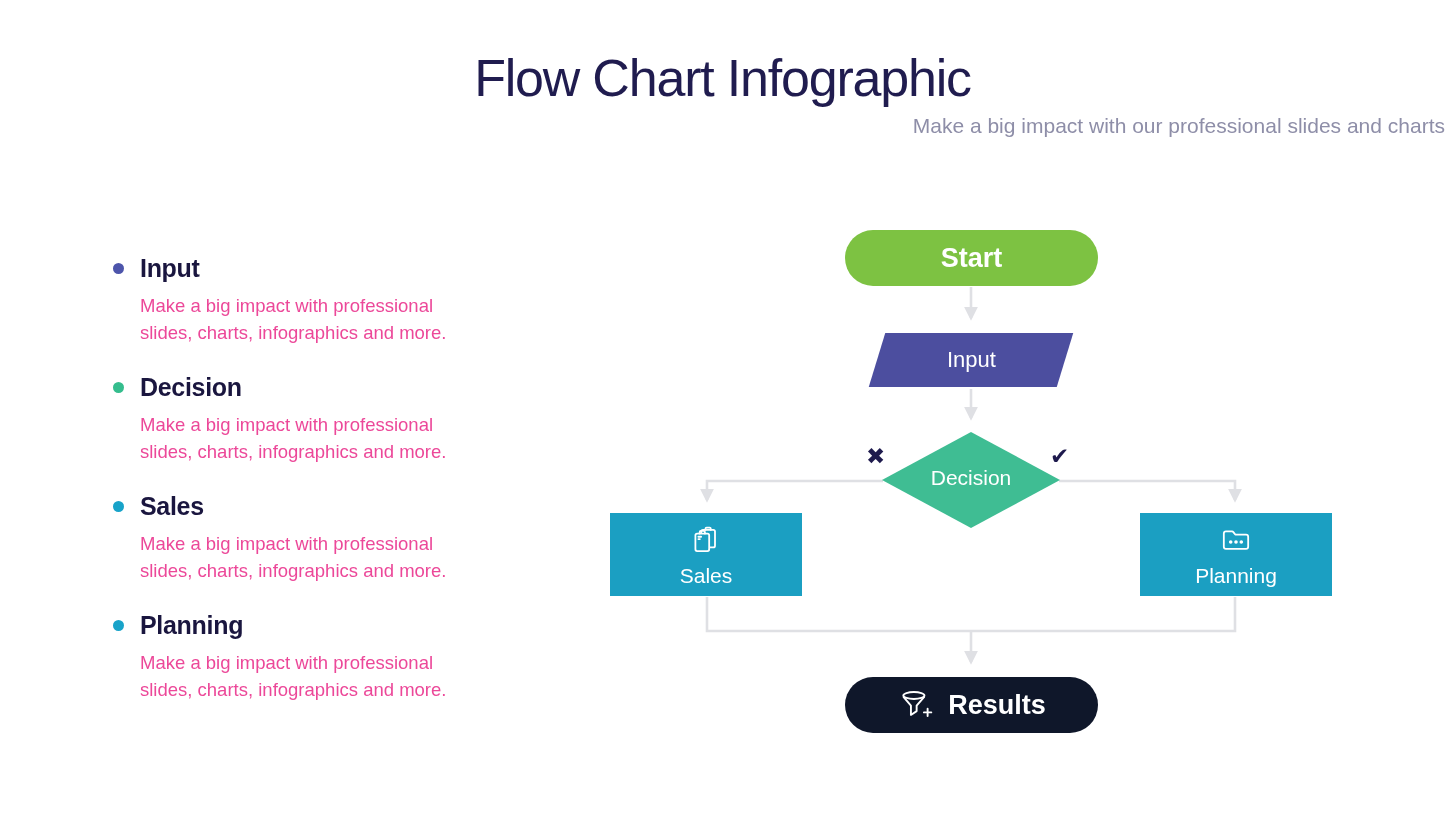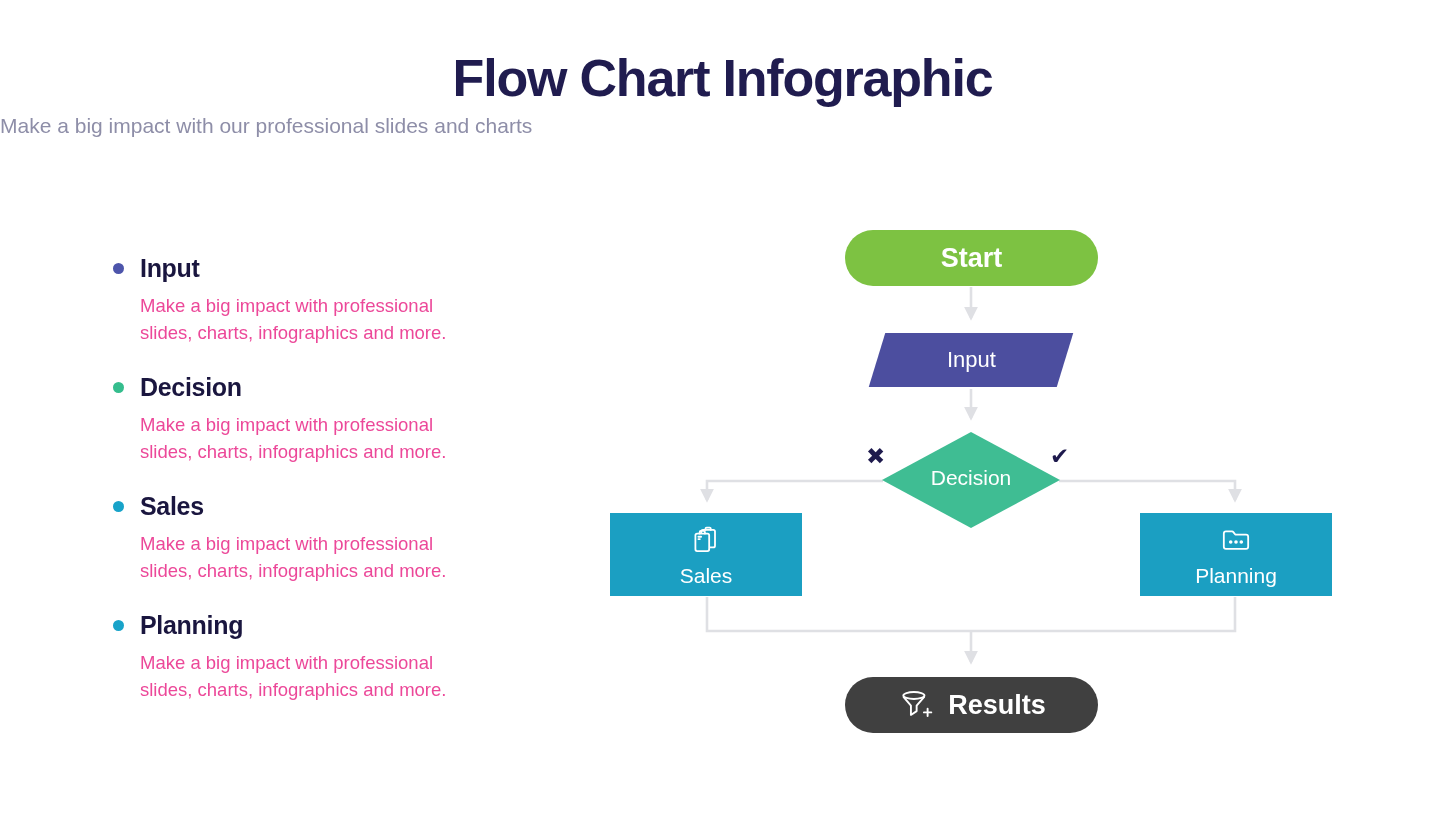--- a/index.html
+++ b/index.html
@@ -2,22 +2,22 @@
 <html><head>
 <meta charset="utf-8">
 <style>
   * { margin:0; padding:0; box-sizing:border-box; }
   html,body { width:1445px; height:814px; background:#ffffff; overflow:hidden;
               font-family:"Liberation Sans","DejaVu Sans",sans-serif; }
   .canvas { position:relative; width:1445px; height:814px; background:#ffffff; }
 
   
   .title { position:absolute; top:48px; left:0; width:1445px; text-align:center;
-           font-size:52px; font-weight:700; letter-spacing:-1.2px; color:#201c4f; }
-  .subtitle { position:absolute; top:114px; left:0; width:1445px; text-align:left;
+           font-size:52px; font-weight:400; letter-spacing:-1.2px; color:#201c4f; }
+  .subtitle { position:absolute; top:114px; left:0; width:1445px; text-align:right;
               font-size:21px; color:#8e8ea8; }
 
   
   .feature { position:absolute; left:113px; width:380px; }
   .feature-head { display:flex; align-items:center; gap:16px; }
   .bullet { width:11px; height:11px; border-radius:50%; flex:0 0 11px; }
   .feature-title { font-size:25px; font-weight:bold; color:#1a163f; letter-spacing:-0.3px; }
   .feature-desc { margin-left:27px; margin-top:9px; width:338px;
                   font-size:18.5px; line-height:27px; color:#ec4899; }
 
@@ -128,21 +128,21 @@
       <g stroke="#ffffff" stroke-width="1.7" fill="none" stroke-linecap="round" stroke-linejoin="round">
         <path d="M5.5 10 a2 2 0 0 1 2-2 h5.8 a1.5 1.5 0 0 1 1.2 0.6 l1.8 2.3 h10.2 a2 2 0 0 1 2 2 v9.6 a2 2 0 0 1-2 2 H7.5 a2 2 0 0 1-2-2 z"></path>
       </g>
       <circle cx="12" cy="18" r="1.7" fill="#ffffff"></circle>
       <circle cx="17" cy="18" r="1.7" fill="#ffffff"></circle>
       <circle cx="22" cy="18" r="1.7" fill="#ffffff"></circle>
     </svg>
     <span class="proc-label">Planning</span>
   </div>
 
-  <div class="node pill results" style="background: #404040;">
+  <div class="node pill results" style="background: #0f172a;">
     <svg class="icon" width="38" height="38" viewBox="0 0 36 36">
       <g stroke="#ffffff" stroke-width="1.8" fill="none" stroke-linecap="round" stroke-linejoin="round">
         <ellipse cx="16" cy="9" rx="10" ry="3.3"></ellipse>
         <path d="M6.3 10.6 L13.2 18.6 V27.4 l5.4-3.6 V18.6 L25.6 10.6"></path>
         <path d="M29 21.5 v7 M25.5 25 h7"></path>
       </g>
     </svg>
     <span>Results</span>
   </div>
 

